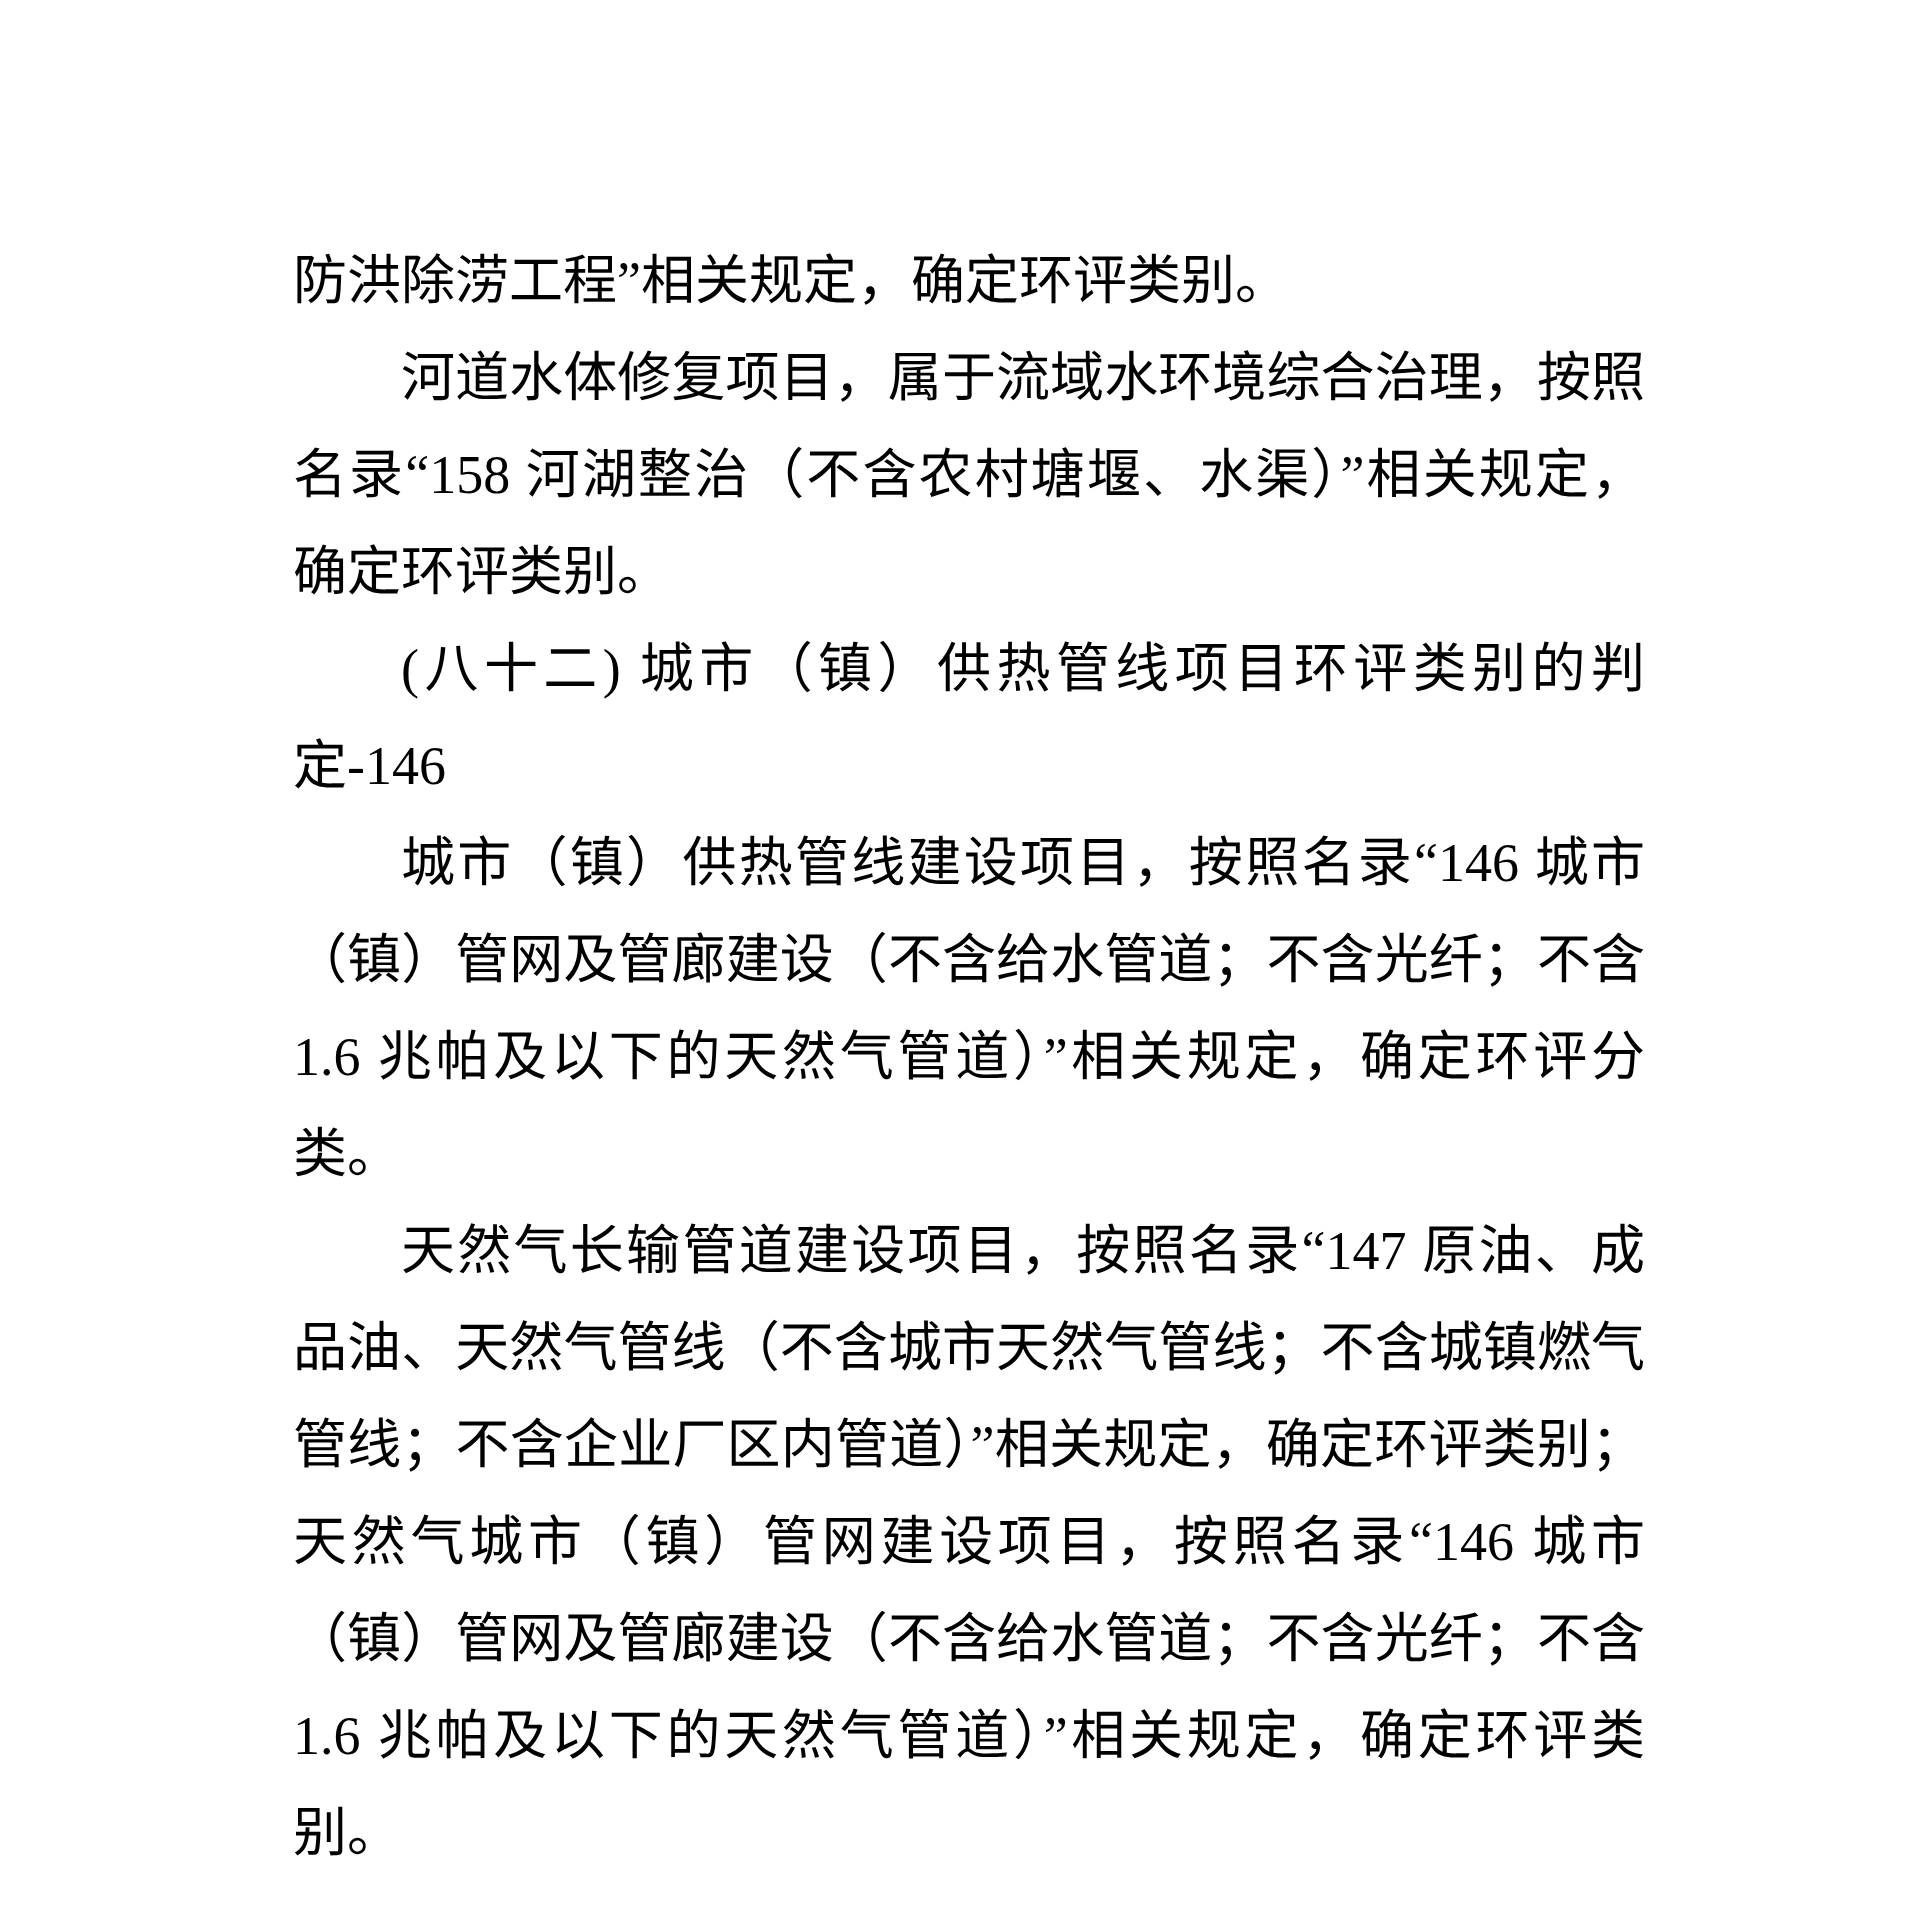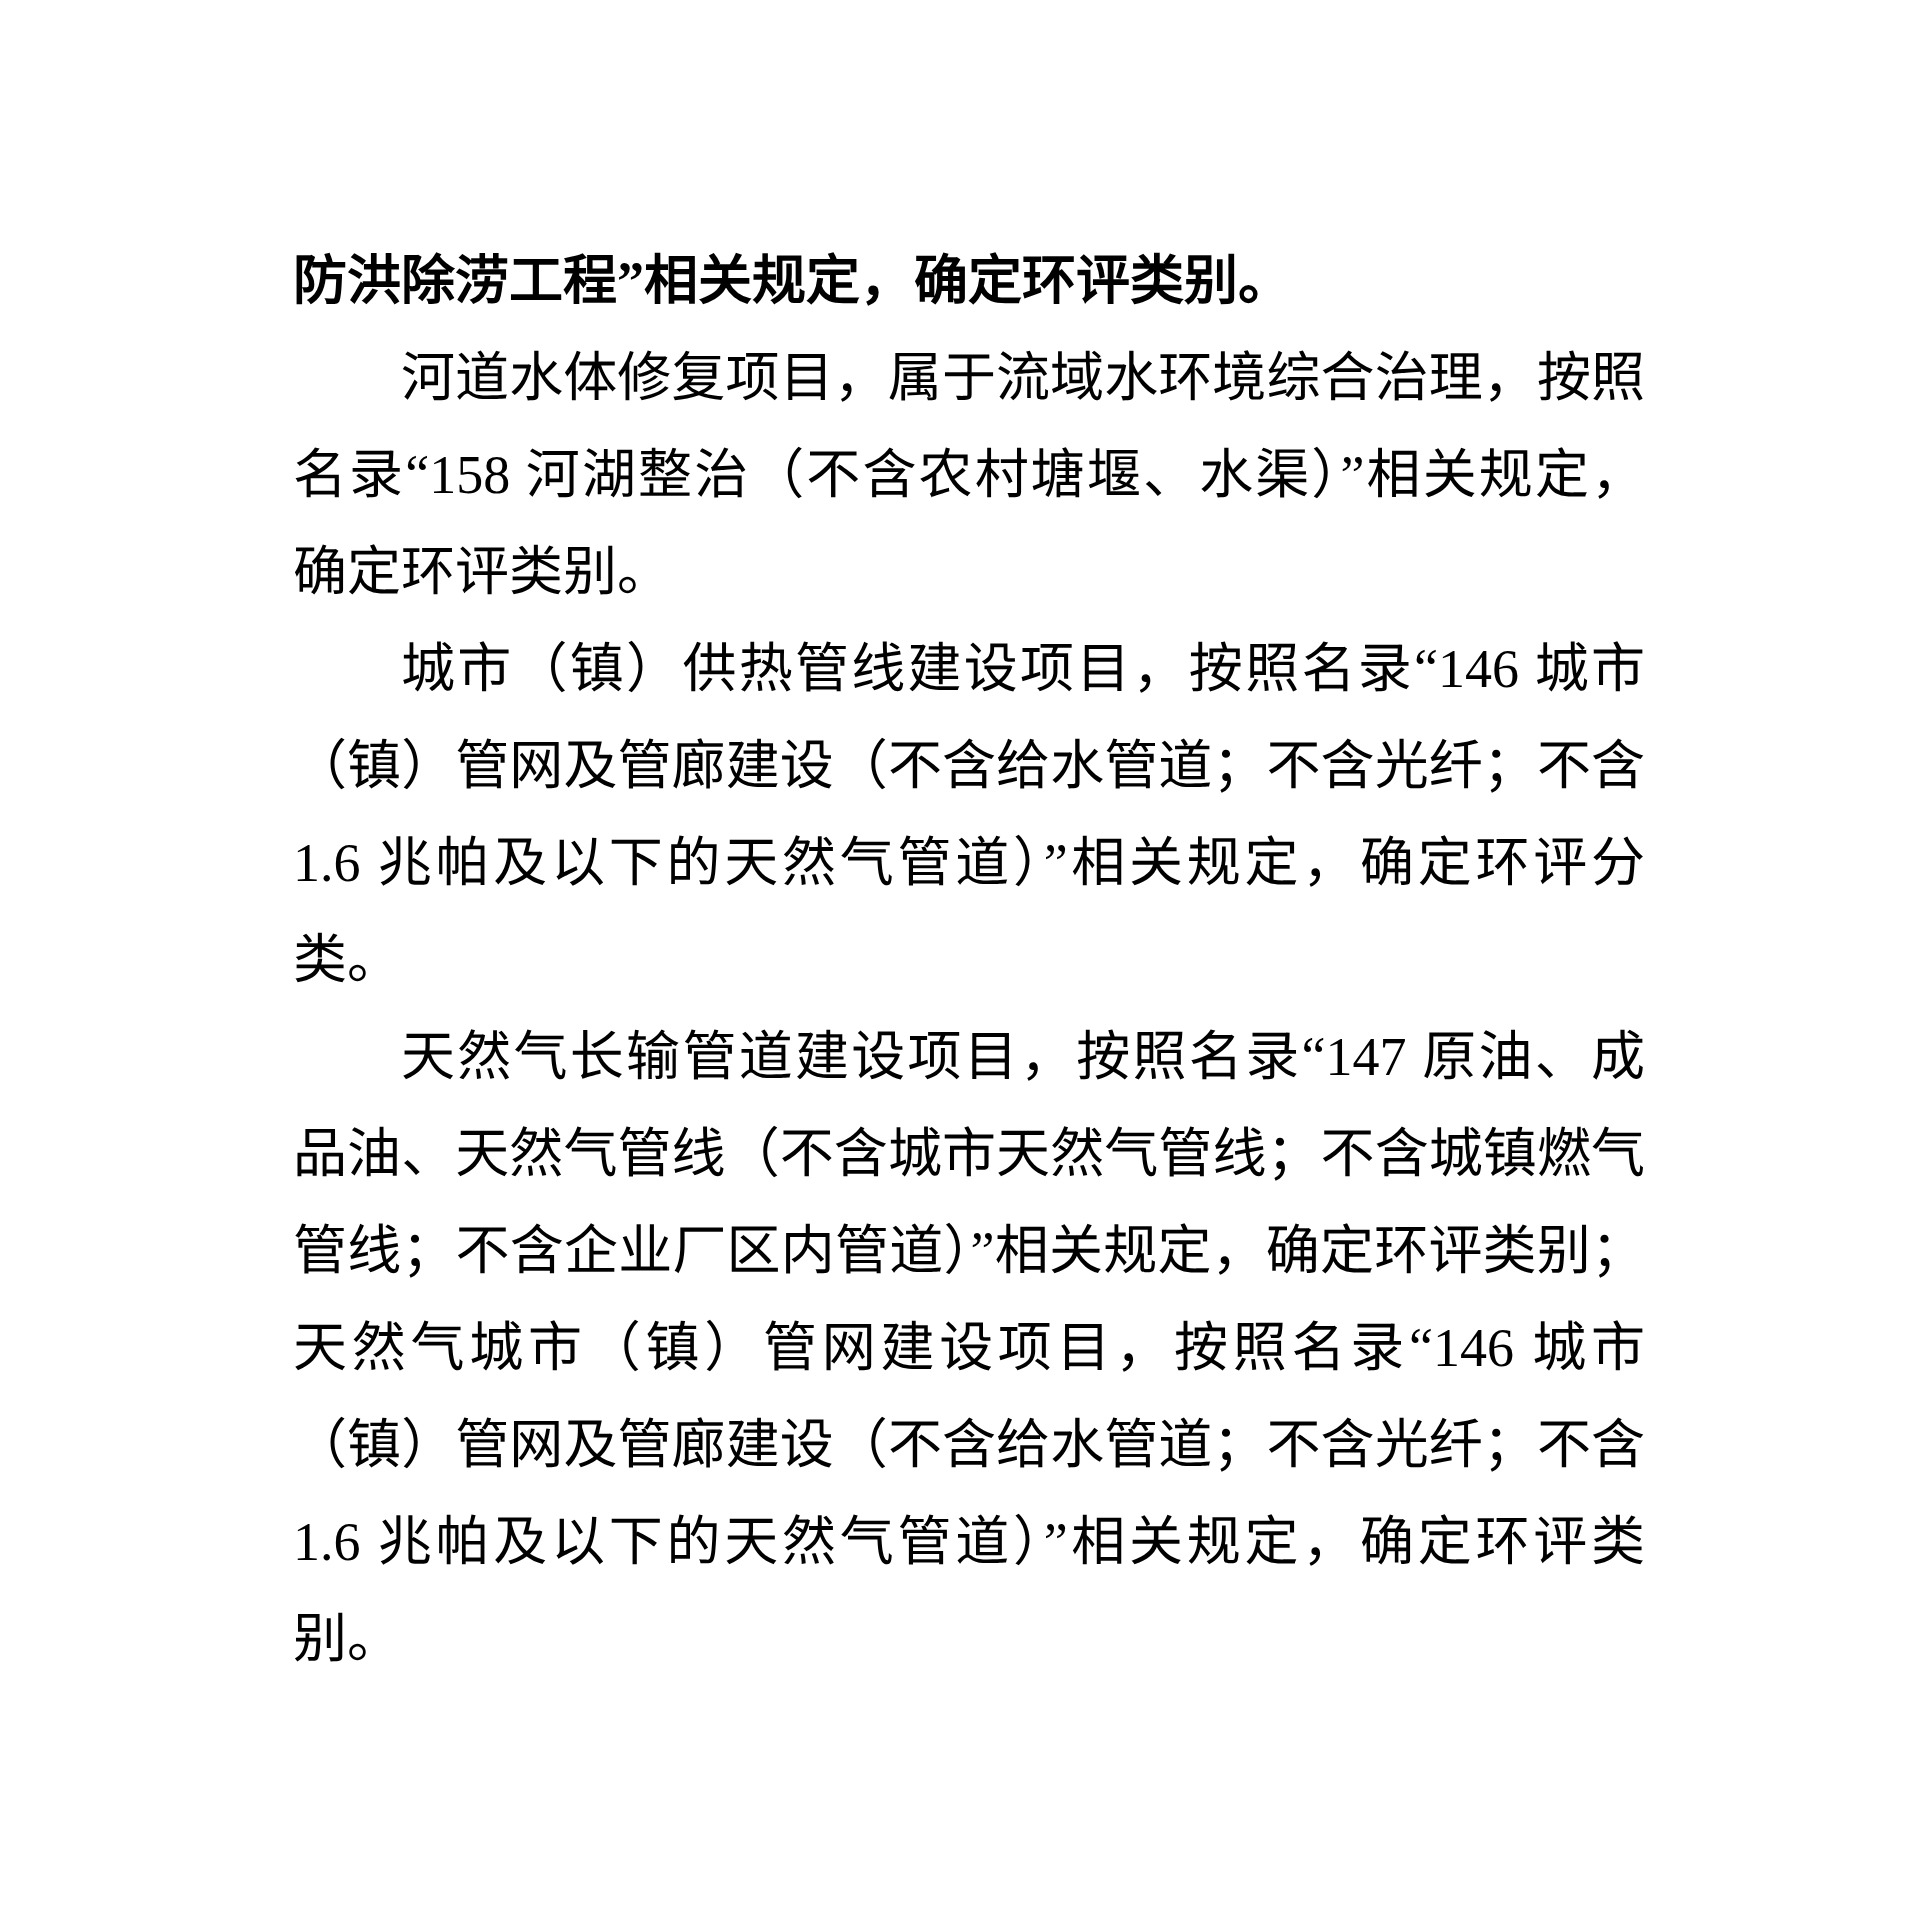--- a/index.html
+++ b/index.html
@@ -33,30 +33,30 @@
     text-align: justify;
     letter-spacing: 0;
   }
   .text-block p {
     margin: 0;
     padding: 0;
     text-indent: 2em;
   }
   .text-block p.no-indent {
     text-indent: 0;
-    font-weight: bold;
   }
 </style>
 </head>
 <body>
 
 <div class="page">
 
   <div class="text-block">
     <p class="no-indent">防洪除涝工程”相关规定，确定环评类别。</p>
     <p>河道水体修复项目，属于流域水环境综合治理，按照名录“158 河湖整治（不含农村塘堰、水渠）”相关规定，确定环评类别。</p>
+    <p>(八十二) 城市（镇）供热管线项目环评类别的判定-146</p>
     <p>城市（镇）供热管线建设项目，按照名录“146 城市（镇）管网及管廊建设（不含给水管道；不含光纤；不含 1.6 兆帕及以下的天然气管道）”相关规定，确定环评分类。</p>
     <p>天然气长输管道建设项目，按照名录“147 原油、成品油、天然气管线（不含城市天然气管线；不含城镇燃气管线；不含企业厂区内管道）”相关规定，确定环评类别；天然气城市（镇）管网建设项目，按照名录“146 城市（镇）管网及管廊建设（不含给水管道；不含光纤；不含 1.6 兆帕及以下的天然气管道）”相关规定，确定环评类别。</p>
 
   </div>
 
 </div>
 
 
 </body></html>

